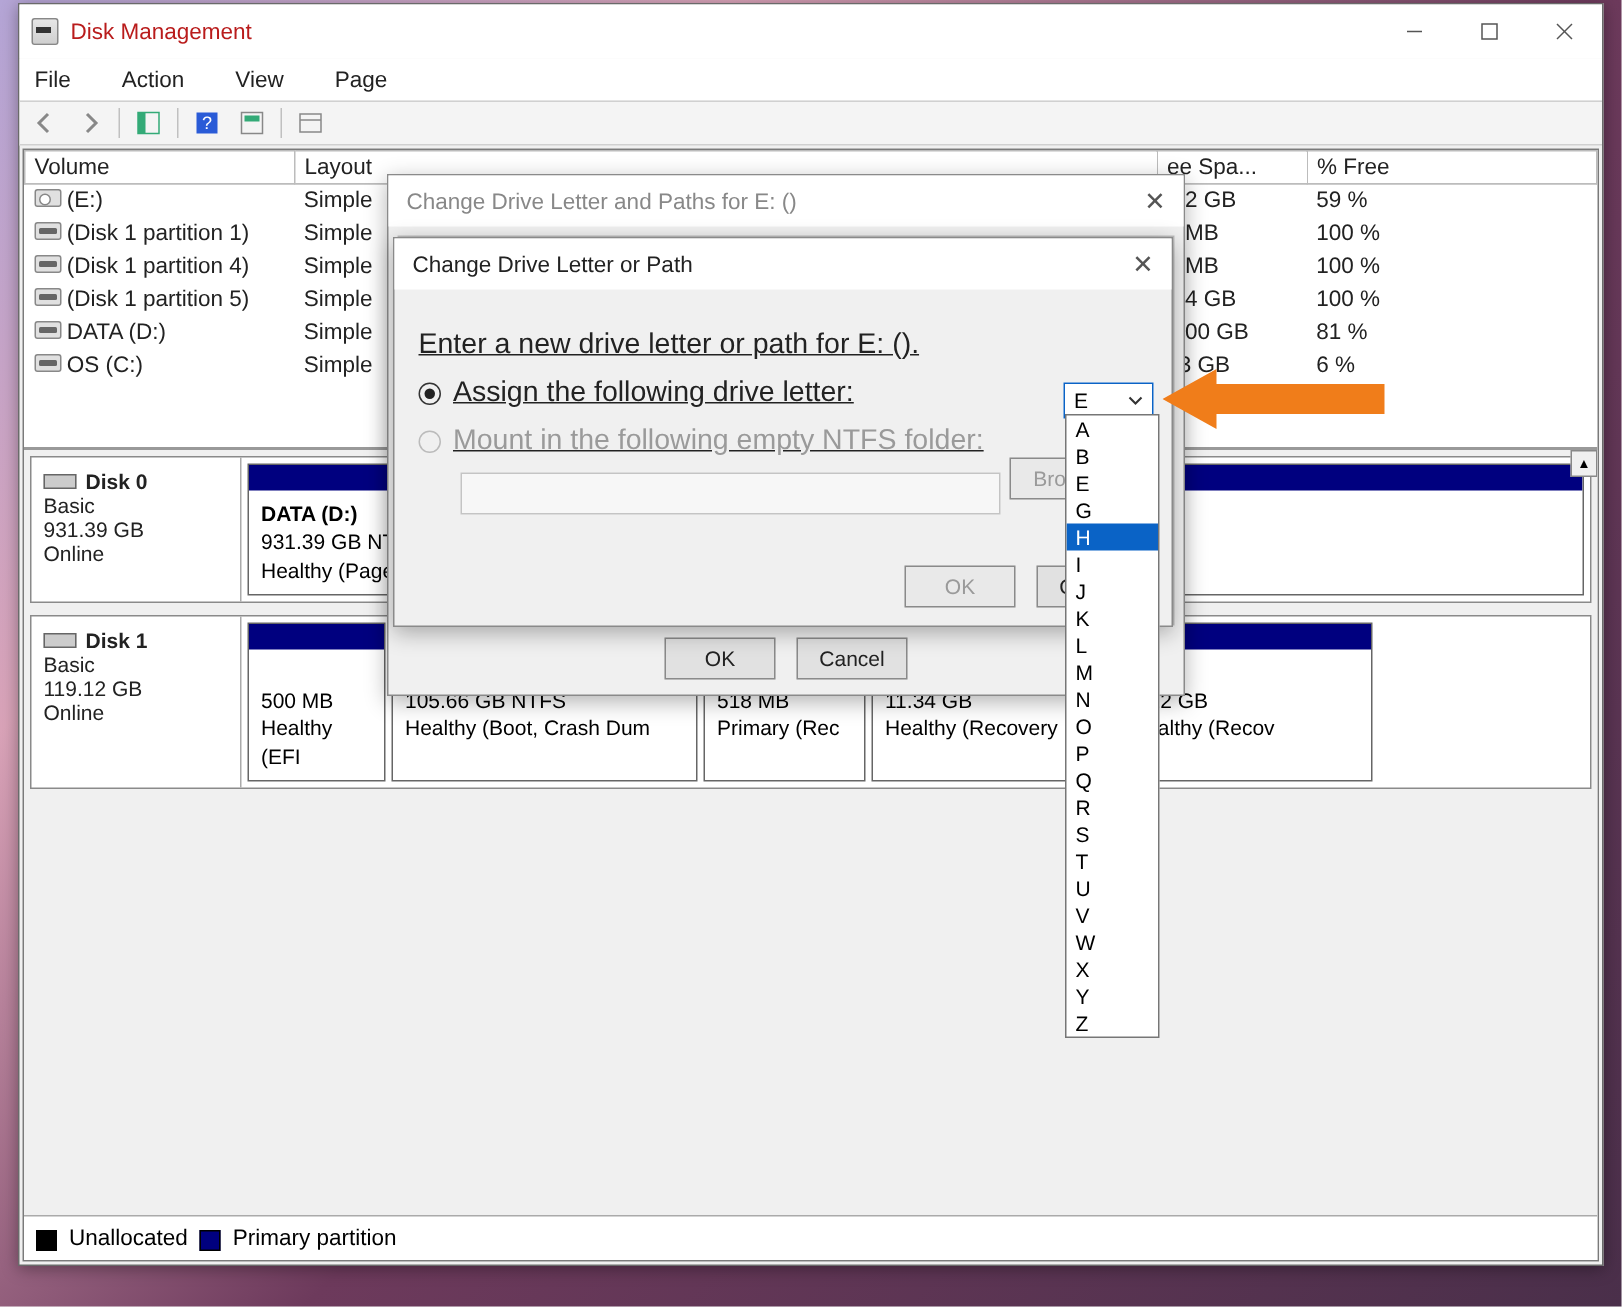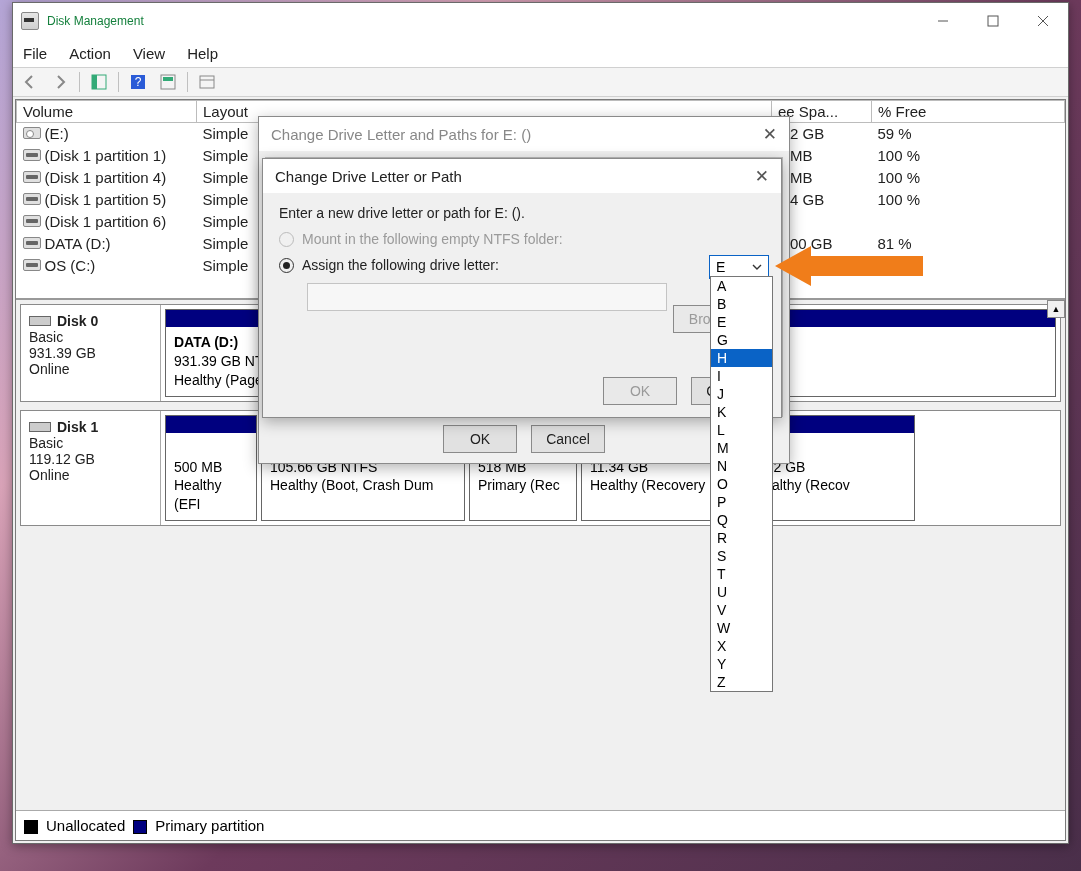--- a/index.html
+++ b/index.html
@@ -1,25 +1,25 @@
 <!DOCTYPE html>
 <html><head>
 <meta charset="utf-8">
 <style>
   * { box-sizing: border-box; font-family: "Segoe UI", Tahoma, sans-serif; }
   body { margin: 0; width: 1081px; height: 871px; background: linear-gradient(135deg,#b4a5d6 0%,#d9a3b8 25%,#6d3a5c 55%,#4a2f4a 100%); overflow:hidden; }
   .window { position:absolute; left:12px; top:2px; width:1057px; height:842px; background:#f0f0f0; border:1px solid #6a6a6a; box-shadow:0 2px 10px rgba(0,0,0,.35); display:flex; flex-direction:column; }
   .titlebar { height:36px; display:flex; align-items:center; padding:0 0 0 8px; background:#fff; }
   .titlebar .appicon { width:18px; height:18px; margin-right:8px; background:linear-gradient(#e6e6e6,#cfcfcf); border:1px solid #888; border-radius:2px; position:relative; }
   .titlebar .appicon::after { content:""; position:absolute; left:2px; top:5px; width:10px; height:4px; background:#333; }
-  .titlebar .title { color:#15803d; font-size:12px; }
+  .titlebar .title { color:#b91c1c; font-size:15px; }
   .winbtns { margin-left:auto; display:flex; }
   .winbtn { width:50px; height:36px; display:flex; align-items:center; justify-content:center; color:#555; font-size:12px; }
   .winbtn svg { width:12px; height:12px; stroke:#555; stroke-width:1; fill:none; }
-  .menubar { height:28px; display:flex; align-items:center; padding:0 10px; gap:22px; background:#fff; font-size:15px; color:#222; }
+  .menubar { height:28px; display:flex; align-items:center; padding:0 10px; gap:34px; background:#fff; font-size:15px; color:#222; }
   .menubar span { cursor:default; }
   .toolbar { height:30px; display:flex; align-items:center; gap:4px; padding:0 4px; border-top:1px solid #d0d0d0; border-bottom:1px solid #d0d0d0; background:#f4f4f4; }
   .tbtn { width:26px; height:24px; display:flex; align-items:center; justify-content:center; }
   .tbtn svg { width:18px; height:18px; }
   .tsep { width:1px; height:20px; background:#c0c0c0; margin:0 2px;}
   .content { flex:1; display:flex; flex-direction:column; margin:2px; border:1px solid #7a7a7a; background:#fff; overflow:hidden;}
   .volumelist { height:200px; overflow:hidden; border-bottom:2px solid #999;}
   table.vtable { border-collapse:collapse; width:100%; font-size:15px; color:#222;}
   table.vtable th { text-align:left; font-weight:400; border:1px solid #bcbcbc; padding:2px 6px; background:#fff; position:relative;}
   table.vtable td { padding:0 6px; height:22px; white-space:nowrap;}
@@ -45,21 +45,21 @@
   .dialog{position:absolute;background:#f0f0f0;border:1px solid #8a8a8a;box-shadow:0 4px 14px rgba(0,0,0,.3);}
   .dlg1{left:258px;top:116px;width:532px;height:348px;}
   .dlgtitle{height:34px;display:flex;align-items:center;padding:0 12px;background:#fff;color:#888;font-size:15px;}
   .dlgtitle .dclose{margin-left:auto;color:#555;font-size:17px;}
   .dlgbody{height:260px;border:1px solid #bbb;margin:6px;background:#f7f7f7;position:relative;}
   .dlgbtns1{position:absolute;bottom:10px;left:0;right:0;display:flex;justify-content:center;gap:14px;}
   .btn{width:74px;height:28px;border:1px solid #8a8a8a;background:#e1e1e1;font-size:14px;display:flex;align-items:center;justify-content:center;color:#222;}
   .btn.disabled{color:#9a9a9a;background:#e9e9e9;}
   .dlg2{left:262px;top:158px;width:520px;height:260px;background:#f0f0f0;border:1px solid #8a8a8a;}
   .dlg2 .dlgtitle{background:#fff;color:#222;}
-  .dlg2 .inner{padding:12px 16px;font-size:14px;color:#222;}
+  .dlg2 .inner{padding:26px 16px;font-size:19px;color:#222;text-decoration:underline;}
   .radio{display:flex;align-items:center;gap:8px;margin:10px 0;}
   .radio .rc{width:15px;height:15px;border:1px solid #333;border-radius:50%;position:relative;}
   .radio.sel .rc::after{content:"";position:absolute;left:3px;top:3px;width:7px;height:7px;background:#222;border-radius:50%;}
   .radio.dis{color:#9a9a9a;}
   .radio.dis .rc{border-color:#bbb;}
   .ntfsbox{margin-left:28px;width:360px;height:28px;border:1px solid #c4c4c4;background:#f7f7f7;}
   .browse{position:absolute;left:410px;top:146px;width:90px;height:28px;}
   .select{position:absolute;right:12px;top:96px;width:60px;height:24px;border:1px solid #0a63c6;background:#fff;display:flex;align-items:center;padding:0 6px;font-size:14px;}
   .select .caret{margin-left:auto;}
   .select .caret svg{width:10px;height:10px;}
@@ -96,21 +96,21 @@
             <line x1="11" y1="1" x2="1" y2="11"></line>
           </svg>
         </div>
     </div>
   </div>
 
   <div class="menubar">
     <span>File</span>
     <span>Action</span>
     <span>View</span>
-    <span>Help</span>
+    <span>Page</span>
   </div>
 
   <div class="toolbar">
     <div class="tbtn">
         <svg viewBox="0 0 18 18">
           <path d="M11 3 L5 9 L11 15" fill="none" stroke="#888" stroke-width="2"></path>
         </svg>
       </div>
     <div class="tbtn">
         <svg viewBox="0 0 18 18">
@@ -180,26 +180,20 @@
               <td><span class="volicon hd"></span>(Disk 1 partition 4)</td>
               <td>Simple</td>
               <td style="text-align:left">8 MB</td>
               <td>100 %</td>
             </tr>
             <tr>
               <td><span class="volicon hd"></span>(Disk 1 partition 5)</td>
               <td>Simple</td>
               <td style="text-align:left">.34 GB</td>
               <td>100 %</td>
-            </tr>
-            <tr>
-              <td><span class="volicon hd"></span>(Disk 1 partition 6)</td>
-              <td>Simple</td>
-              <td style="text-align:left"></td>
-              <td></td>
             </tr>
             <tr>
               <td><span class="volicon hd"></span>DATA (D:)</td>
               <td>Simple</td>
               <td style="text-align:left">8.00 GB</td>
               <td>81 %</td>
             </tr>
             <tr>
               <td><span class="volicon hd"></span>OS (C:)</td>
               <td>Simple</td>
@@ -303,27 +297,27 @@
   </div>
 </div>
 
 <div class="dialog dlg2">
   <div class="dlgtitle">
     <span>Change Drive Letter or Path</span>
     <span class="dclose">✕</span>
   </div>
   <div class="inner">
     <div>Enter a new drive letter or path for E: ().</div>
+    <div class="radio sel">
+      <span class="rc"></span>
+        <span>Assign the following drive letter:</span>
+    </div>
     <div class="radio dis">
       <span class="rc"></span>
         <span>Mount in the following empty NTFS folder:</span>
-    </div>
-    <div class="radio sel">
-      <span class="rc"></span>
-        <span>Assign the following drive letter:</span>
     </div>
     <div class="ntfsbox"></div>
   </div>
   <div class="btn disabled browse">Browse...</div>
   <div class="select">
     <span>E</span>
     <span class="caret"><svg viewBox="0 0 10 10">
           <path d="M1 3 L5 7 L9 3" fill="none" stroke="#333" stroke-width="1.4"></path>
         </svg></span>
   </div>

